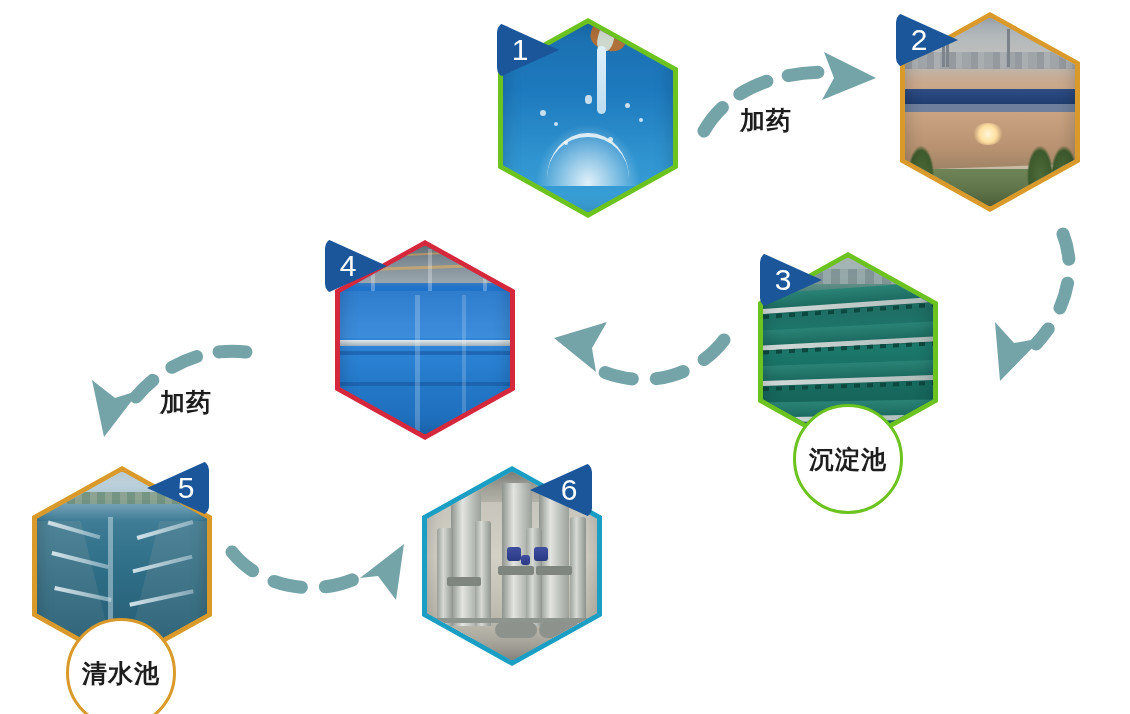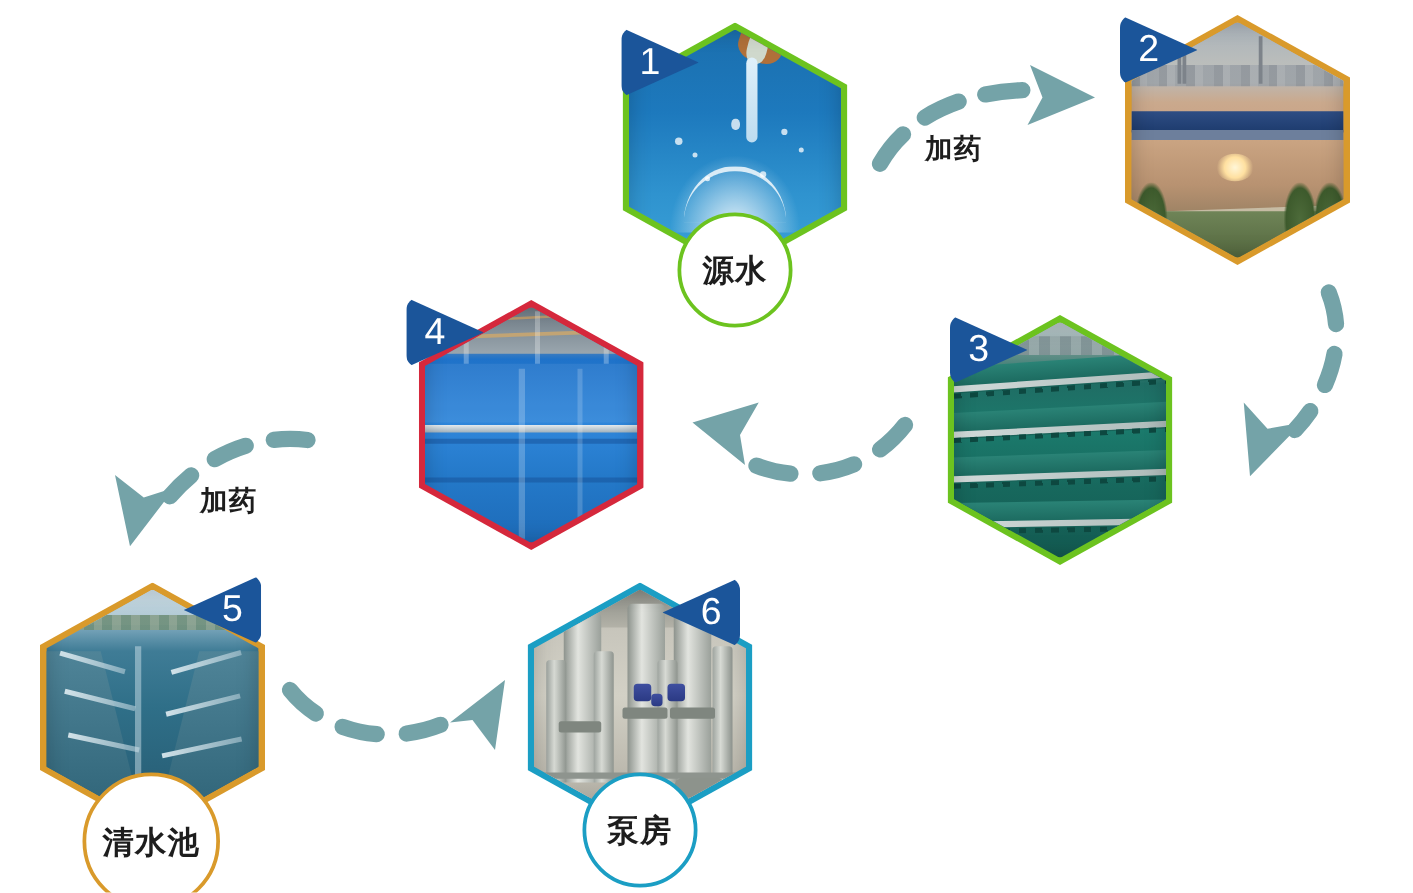--- a/index.html
+++ b/index.html
@@ -52,21 +52,21 @@
     font-size:25px;font-weight:700;color:#1d1d1d;
     letter-spacing:1px;
     box-sizing:border-box;
   }
   .lc-2{width:92px;height:92px;}
   .lc-3{width:110px;height:110px;}
 
   
   .arrowlabel{
     position:absolute;z-index:8;
-    font-size:22px;font-weight:700;color:#1d1d1d;
+    font-size:25px;font-weight:700;color:#1d1d1d;
     letter-spacing:1px;white-space:nowrap;
   }
 
   svg.arrows{position:absolute;left:0;top:0;width:1130px;height:714px;z-index:3;pointer-events:none;}
 
   
   .pic{position:absolute;left:0;top:0;width:100%;height:100%;}
 
   
   .pic-water{background:linear-gradient(180deg,#1b6fae 0%,#1d79bd 35%,#2f93cf 70%,#3ba2d8 100%);}
@@ -181,23 +181,20 @@
           <div class="sp" style="left:80%;top:50%;width:4px;height:4px;"></div>
           <div class="sp" style="left:48%;top:38%;width:7px;height:9px;border-radius:45%;"></div>
           <div class="sp" style="left:62%;top:60%;width:5px;height:5px;"></div>
           <div class="sp" style="left:36%;top:62%;width:4px;height:4px;"></div>
         </div>
         <div class="vignette"></div>
       </div>
     </div>
     <div class="badge" style="left:9px;top:4px;">
       <span>1</span>
-    </div>
-    <div class="labelcircle lc-2" style="left:54px;top:152px;border:3px solid #6cc31f;">
-      <span>源水</span>
     </div>
   </div>
 
   <div class="node" style="left:890px;top:12px;">
     <div class="hexwrap">
       <div class="hex hex-border" style="background:#d99a2b;"></div>
       <div class="hex hex-img">
         <div class="pic pic-sunset">
           <div class="sky"></div>
           <div class="skyline"></div>
@@ -240,20 +237,23 @@
           <div class="tick" style="top:67%;transform:rotate(-2deg);"></div>
           <div class="lane" style="top:76%;transform:rotate(-1deg);"></div>
           <div class="rail" style="top:84%;transform:rotate(-1deg);"></div>
           <div class="tick" style="top:87%;transform:rotate(-1deg);"></div>
         </div>
         <div class="vignette"></div>
       </div>
     </div>
     <div class="badge" style="left:12px;top:0px;">
       <span>3</span>
+    </div>
+    <div class="labelcircle lc-3" style="left:45px;top:152px;border:3px solid #6cc31f;">
+      <span>沉淀池</span>
     </div>
   </div>
 
   <div class="node" style="left:325px;top:240px;">
     <div class="hexwrap">
       <div class="hex hex-border" style="background:#d5283c;"></div>
       <div class="hex hex-img">
         <div class="pic pic-filter">
           <div class="roof"></div>
           <div class="truss"></div>
@@ -327,18 +327,15 @@
           <div class="floor"></div>
           <div class="flange" style="left:40%;bottom:12%;width:42px;height:16px;border-radius:8px;background:#8d938c;"></div>
           <div class="flange" style="left:66%;bottom:12%;width:42px;height:16px;border-radius:8px;background:#8d938c;"></div>
         </div>
         <div class="vignette"></div>
       </div>
     </div>
     <div class="badge flip" style="left:118px;top:-4px;">
       <span>6</span>
     </div>
-    <div class="labelcircle lc-2" style="left:54px;top:152px;border:3px solid #1b9ec4;">
-      <span>泵房</span>
-    </div>
   </div>
 
 </div>
 
 </body></html>

